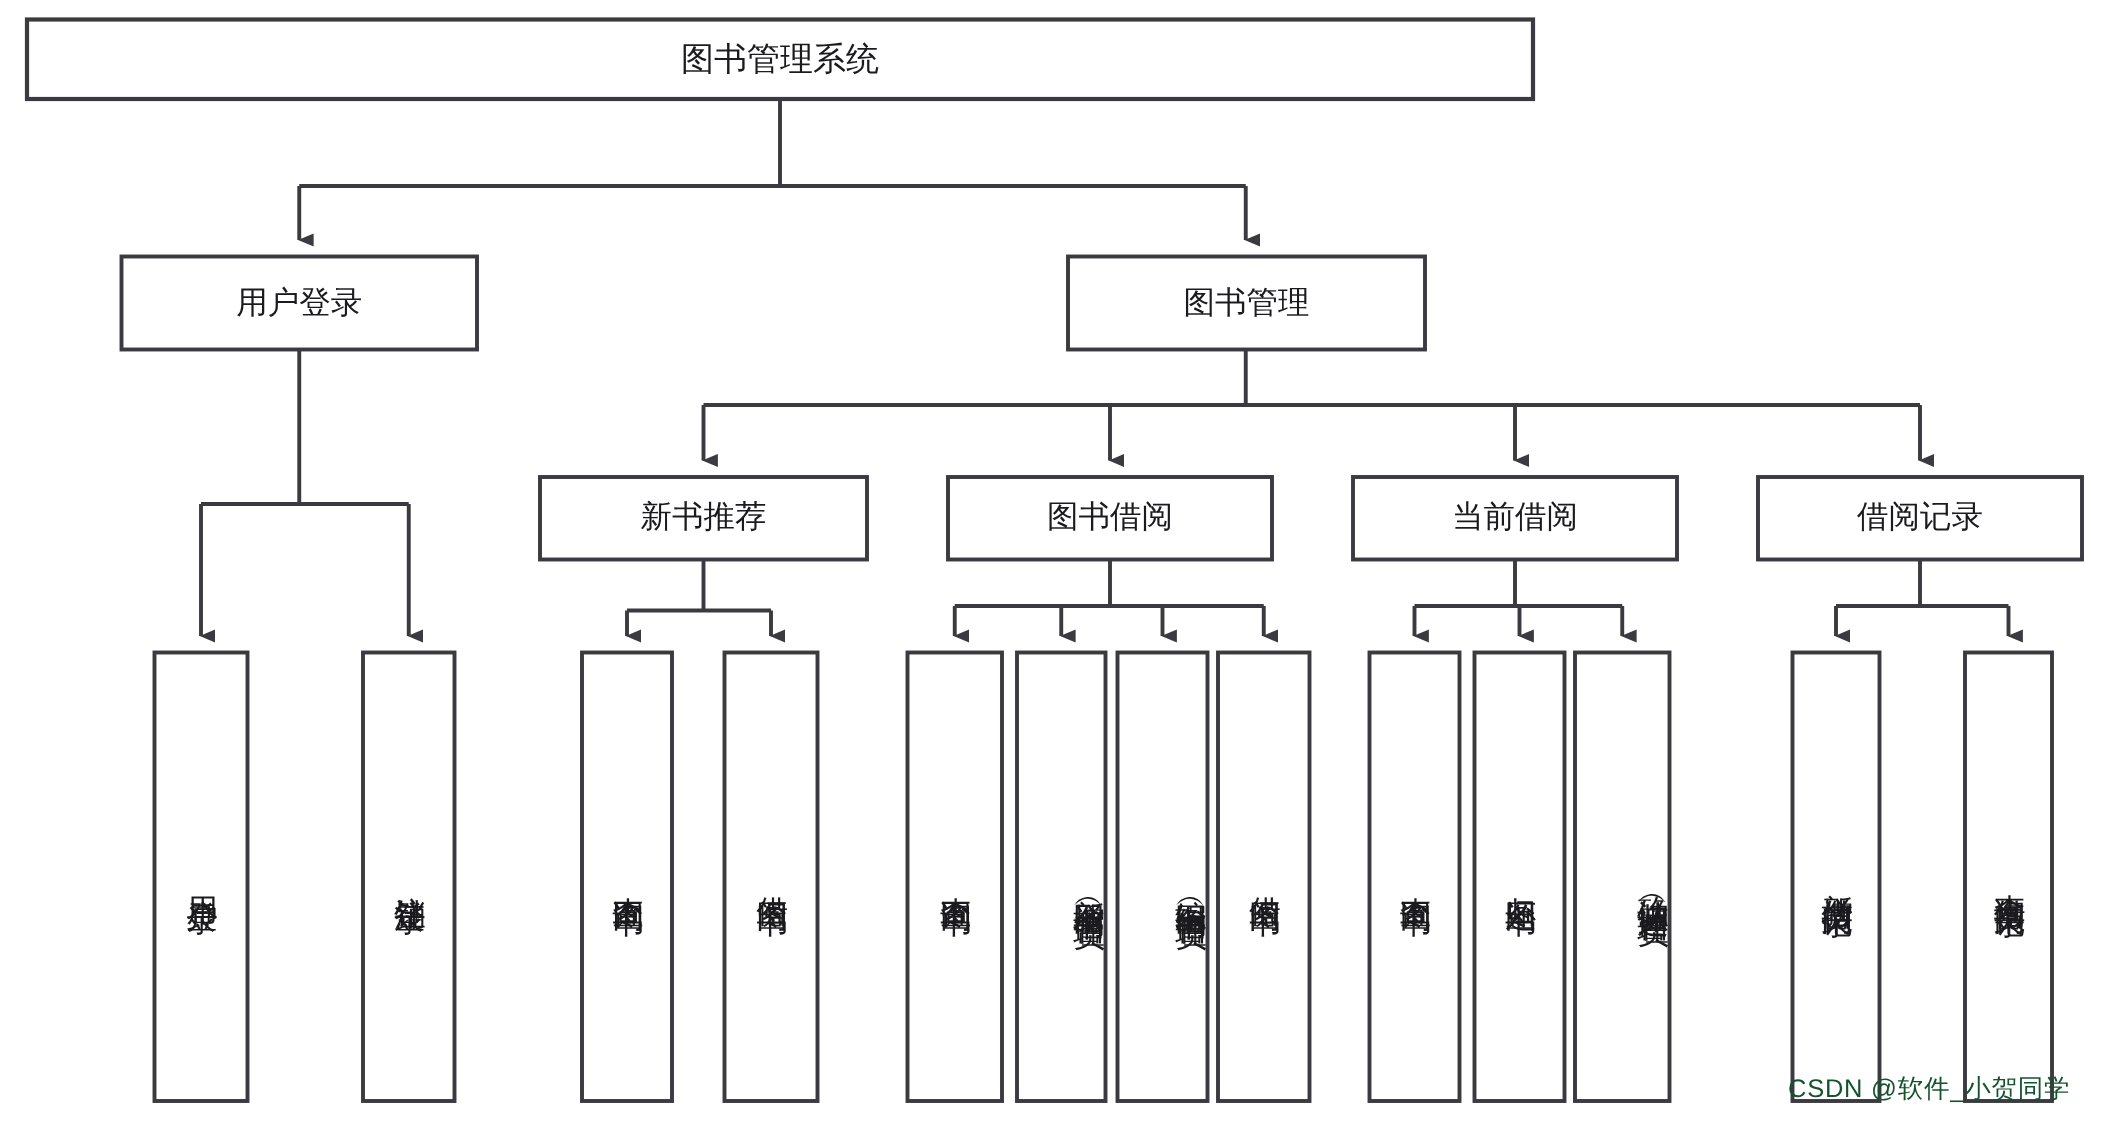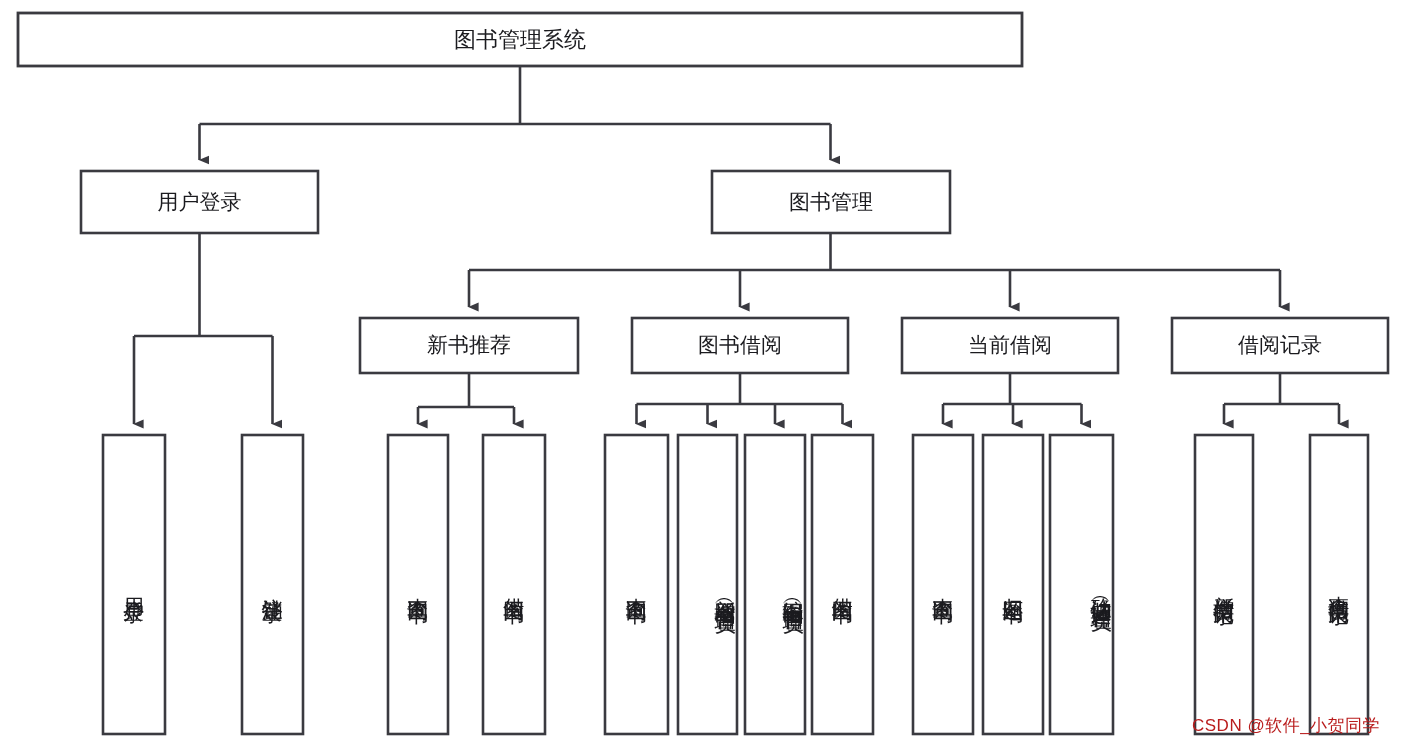--- a/index.html
+++ b/index.html
@@ -73,21 +73,21 @@
     justify-content: center;
     white-space: nowrap;
     pointer-events: none;
   }
   #watermark {
     position: absolute;
     left: 1192px;
     top: 714px;
     font-family: "Liberation Sans", "DejaVu Sans", sans-serif;
     font-size: 17px;
-    color: #b91c1c;
+    color: #14532d;
     white-space: nowrap;
     letter-spacing: 0.5px;
   }
 </style>
 </head>
 <body>
 
 <div id="diagram-root">
 
   <svg id="diagram-canvas" viewBox="0 0 1405 747" xmlns="http://www.w3.org/2000/svg">

